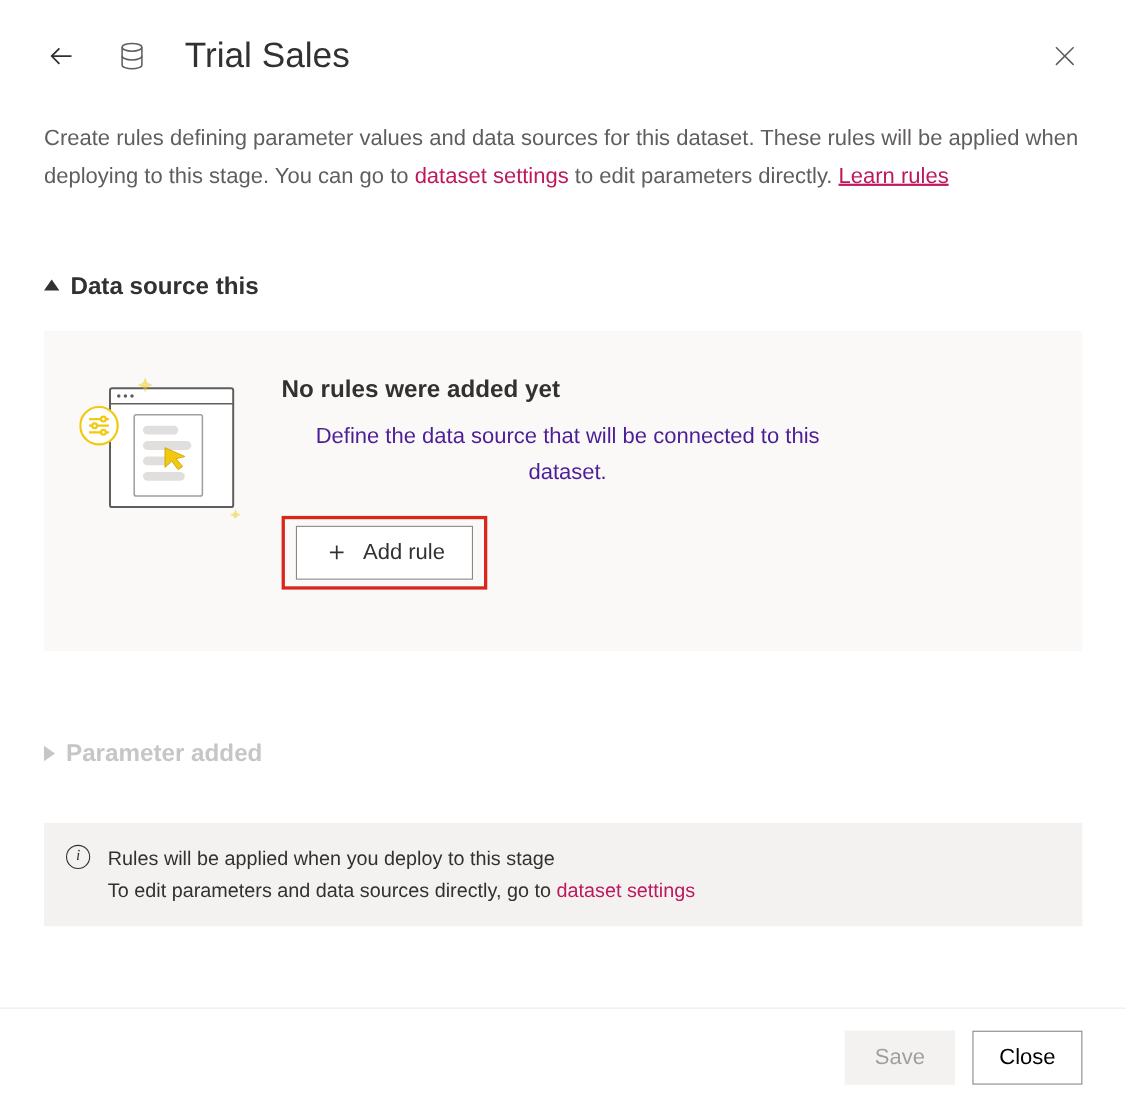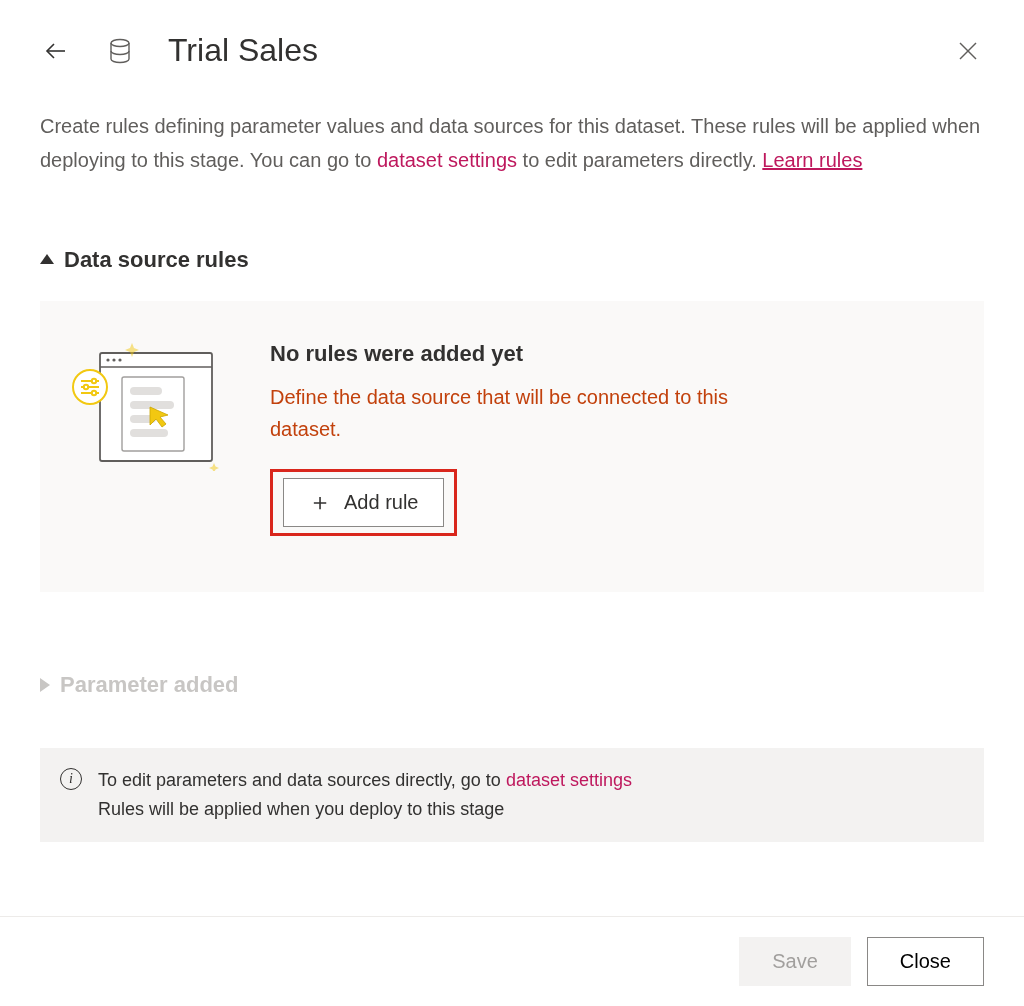--- a/index.html
+++ b/index.html
@@ -82,41 +82,42 @@
   .caret.right {
     border-top:7px solid transparent;
     border-bottom:7px solid transparent;
     border-left:10px solid currentColor;
   }
   
   .card {
     background:#faf9f8;
     padding: 40px 32px 56px 32px;
     display:flex;
-    gap: 48px;
+    gap: 34px;
     margin-bottom: 80px;
   }
   .illus {
     width: 150px; height: 130px;
     flex: none;
     position:relative;
   }
   .card-body { flex:1; }
   .card-title {
     font-size: 22px;
     font-weight:600;
     color:#323130;
     margin-bottom: 14px;
   }
   .card-text {
     font-size: 20px;
-    color:#c2410c;
+    color:#4c1d95;
     line-height:1.6;
     margin-bottom: 24px;
     max-width: 520px;
+    text-align: center;
   }
   .addrule-wrap {
     display:inline-block;
     border: 3px solid #d9261c;
     padding: 6px 10px;
   }
   .addrule-btn {
     border:1px solid #8a8886;
     background:#fff;
     padding: 12px 24px;
@@ -162,21 +163,21 @@
     left:0; right:0; bottom:0;
     border-top:1px solid #edebe9;
     padding: 20px 40px;
     display:flex;
     justify-content:flex-end;
     gap:16px;
     background:#fff;
   }
   .btn {
     min-width: 100px;
-    padding: 12px 32px;
+    padding: 12px 20px;
     font-size: 20px;
     border:1px solid #8a8886;
     background:#fff;
     cursor:pointer;
   }
   .btn.disabled {
     background:#f3f2f1;
     border-color:#f3f2f1;
     color:#a19f9d;
     cursor:default;
@@ -214,21 +215,21 @@
 
   <div class="intro">
     <span>Create rules defining parameter values and data sources for this dataset. These rules will be applied when deploying to this stage. You can go to </span>
     <span class="link">dataset settings</span>
     <span> to edit parameters directly. </span>
     <span class="link underline">Learn rules</span>
   </div>
 
   <div class="section-hdr">
     <span class="caret open"></span>
-    <span>Data source rules</span>
+    <span>Data source this</span>
   </div>
 
   <div class="card">
     <div class="illus">
       <svg viewBox="0 0 150 130">
 
         <rect x="28" y="12" width="112" height="108" rx="2" fill="#fff" stroke="#605e5c" stroke-width="1.8"></rect>
         <line x1="28" y1="26" x2="140" y2="26" stroke="#605e5c" stroke-width="1.4"></line>
         <circle cx="36" cy="19" r="1.6" fill="#605e5c"></circle>
         <circle cx="42" cy="19" r="1.6" fill="#605e5c"></circle>
@@ -269,25 +270,25 @@
   </div>
 
   <div class="section-hdr disabled">
     <span class="caret right"></span>
     <span>Parameter added</span>
   </div>
 
   <div class="infobox">
     <div class="info-icon">i</div>
     <div class="lines">
+      <div>Rules will be applied when you deploy to this stage</div>
       <div>
         <span>To edit parameters and data sources directly, go to </span>
         <span class="link">dataset settings</span>
       </div>
-      <div>Rules will be applied when you deploy to this stage</div>
     </div>
   </div>
 
   <div class="footer">
     <button class="btn disabled">Save</button>
     <button class="btn">Close</button>
   </div>
 
 </div>
 

